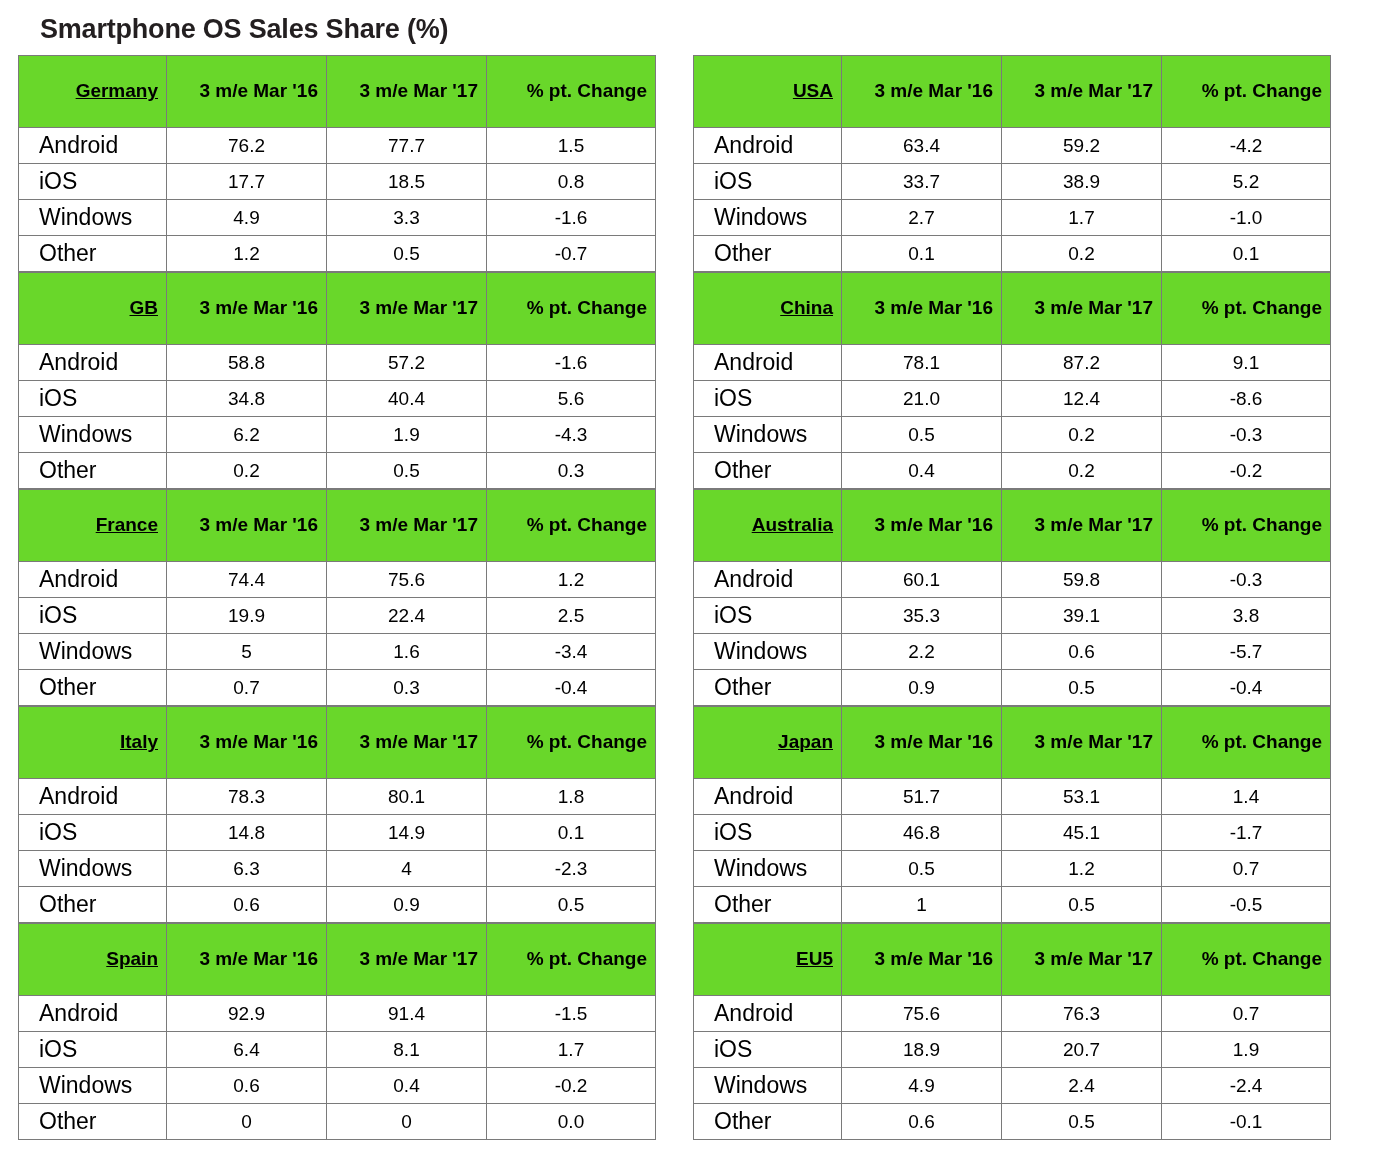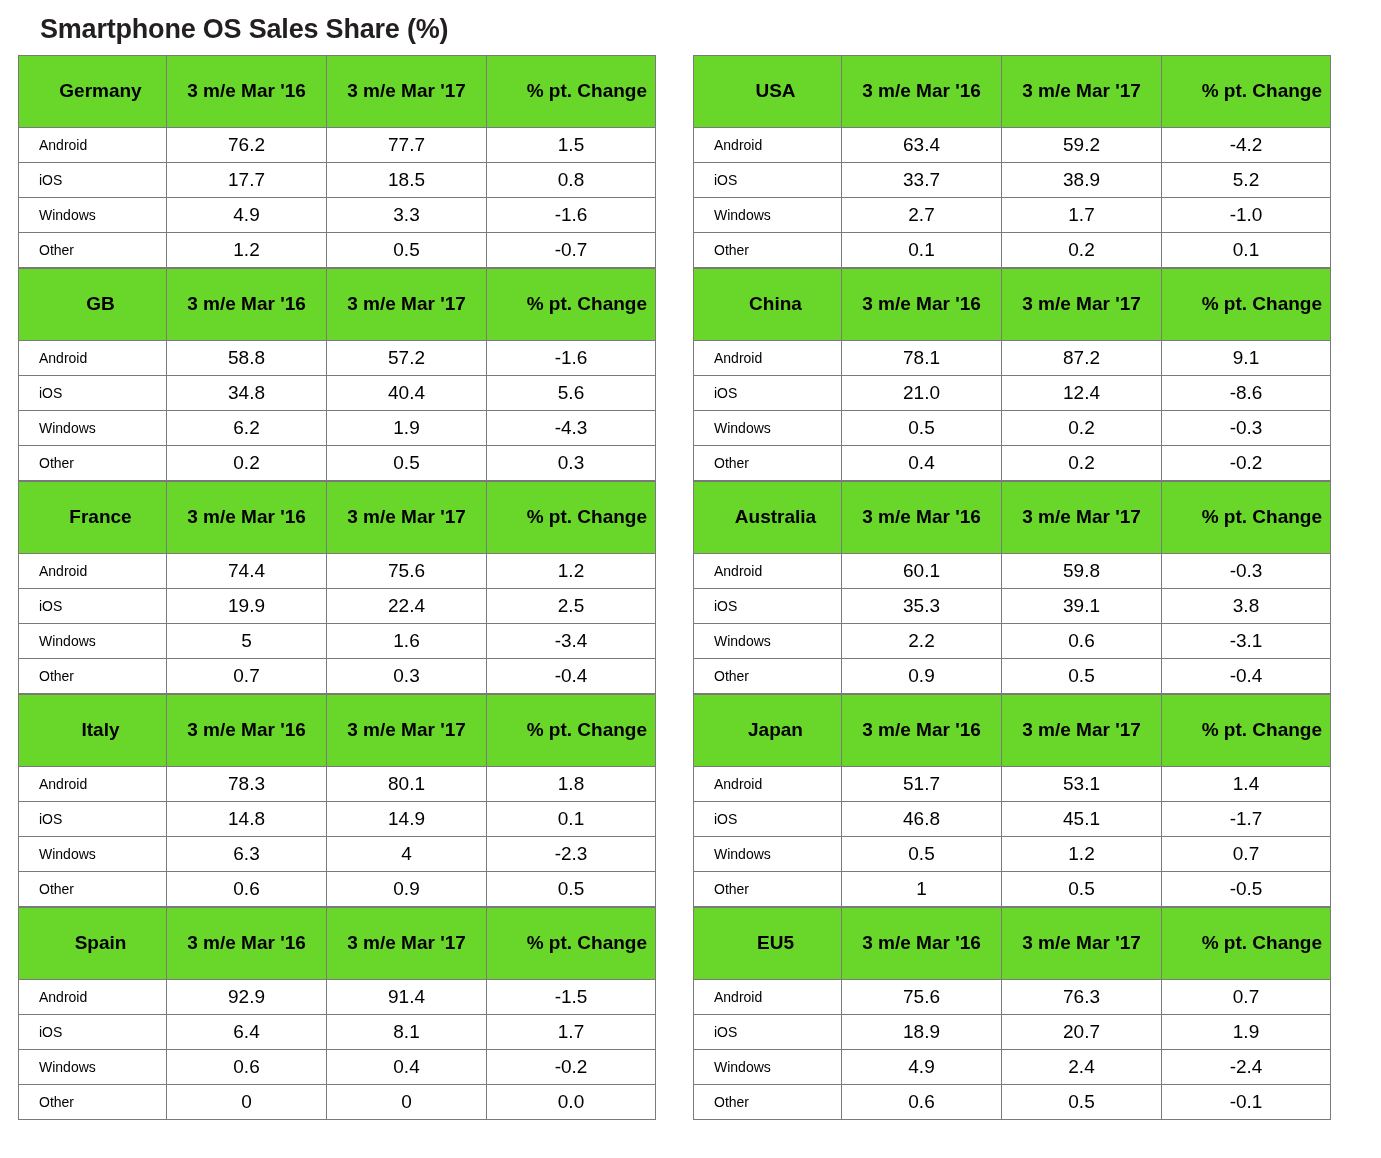--- a/index.html
+++ b/index.html
@@ -51,34 +51,35 @@
     background: #69d72a;
     font-weight: bold;
     font-size: 19px;
     color: #000;
     padding: 10px 8px;
     height: 72px;
     vertical-align: middle;
     line-height: 1.18;
   }
   .hdr-region {
-    text-align: center;
+    text-align: right;
     padding-left: 24px;
     width: 148px;
+    text-decoration: underline;
   }
   .hdr-period {
-    text-align: center;
+    text-align: right;
   }
   .hdr-change {
     text-align: right;
   }
   .os-name {
     text-align: left;
     padding: 4px 0 4px 20px;
-    font-size: 14px;
+    font-size: 23px;
     height: 35px;
     border-left: 1px solid #7a7a7a;
     border-right: 1px solid #7a7a7a;
     border-top: none;
     border-bottom: none;
     white-space: nowrap;
   }
   .val {
     text-align: center;
     font-size: 19px;
@@ -425,21 +426,21 @@
             <tr>
               <td class="os-name">iOS</td>
               <td class="val">35.3</td>
               <td class="val">39.1</td>
               <td class="val">3.8</td>
             </tr>
             <tr>
               <td class="os-name">Windows</td>
               <td class="val">2.2</td>
               <td class="val">0.6</td>
-              <td class="val">-3.1</td>
+              <td class="val">-5.7</td>
             </tr>
             <tr class="last-row">
               <td class="os-name">Other</td>
               <td class="val">0.9</td>
               <td class="val">0.5</td>
               <td class="val">-0.4</td>
             </tr>
           </tbody>
         </table>
         <table class="os-table">

